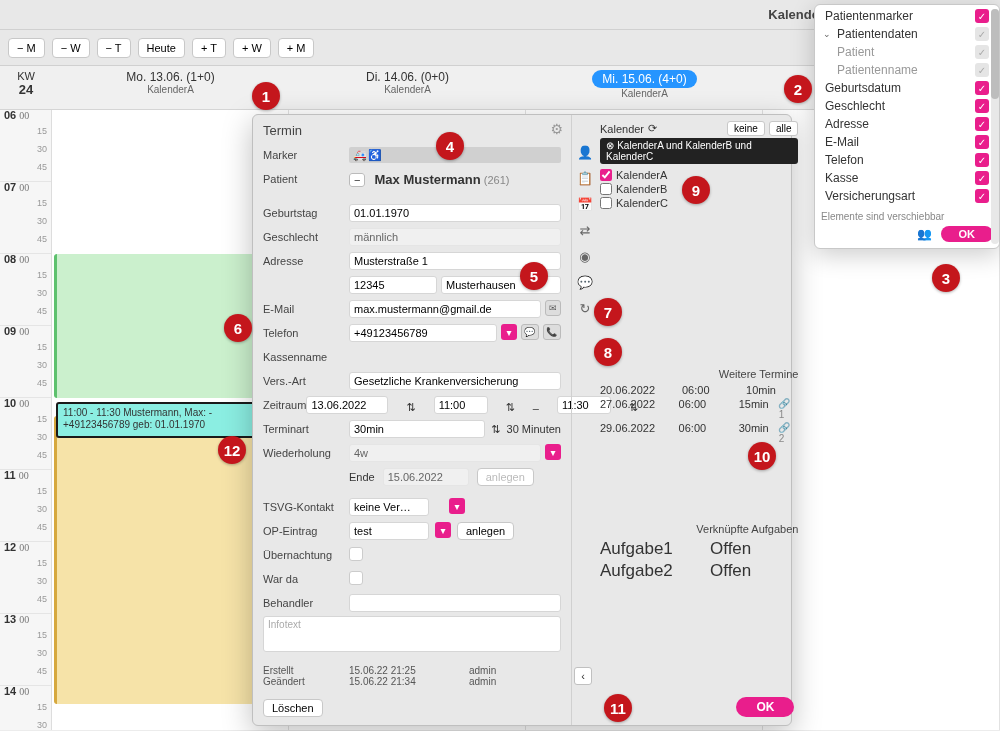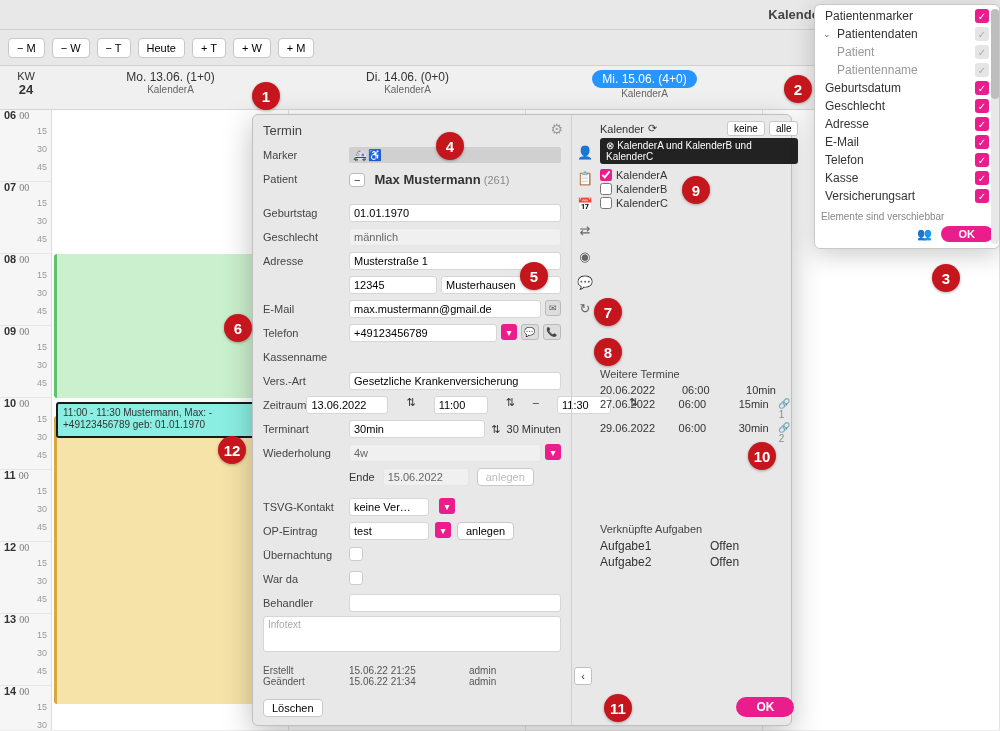--- a/index.html
+++ b/index.html
@@ -64,28 +64,28 @@
 .side-icons { position: absolute; left: 4px; top: 28px; width: 20px; display: flex; flex-direction: column; gap: 8px; }
 .side-icons div { width: 18px; height: 18px; display: flex; align-items: center; justify-content: center; color: #666; font-size: 13px; border: 1px solid transparent; border-radius: 3px; }
 
 .kal-head { display: flex; align-items: center; gap: 4px; font-size: 11px; margin-bottom: 2px; }
 .kal-head .tag-btn { background: #fff; border: 1px solid #c8c8c8; border-radius: 3px; padding: 1px 6px; font-size: 10px; }
 .kal-tooltip { background: #222; color: #fff; font-size: 10px; padding: 2px 6px; border-radius: 3px; margin-bottom: 4px; display: inline-block; }
 .kal-list { font-size: 11px; }
 .kal-list label { display: flex; align-items: center; gap: 4px; padding: 1px 0; }
 .kal-list input[type=checkbox] { accent-color: #e91e8c; width: 12px; height: 12px; }
 
-.section-h { font-size: 11px; color: #444; margin: 8px 0 3px; }
+.section-h { font-size: 11px; color: #444; margin: 8px 0 3px; text-align: right; }
 .wt-table { font-size: 11px; }
 .wt-table .wtr { display: flex; gap: 10px; padding: 1px 0; }
 .wt-table .wtr span:nth-child(1){ width: 72px; }
 .wt-table .wtr span:nth-child(2){ width: 40px; }
 .wt-table .wtr span:nth-child(3){ width: 44px; text-align: right; }
 .link-icon { color: #888; font-size: 10px; }
-.aufg { font-size: 12px; }
+.aufg { font-size: 17px; }
 .aufg .ar { display: flex; padding: 1px 0; }
 .aufg .ar span:first-child { width: 110px; }
 
 .ok-btn { position: absolute; right: 10px; bottom: 8px; background: #e91e8c; color: #fff; border: none; border-radius: 10px; padding: 3px 20px; font-size: 12px; font-weight: 600; }
 .collapse-btn { position: absolute; left: 2px; bottom: 40px; width: 18px; height: 18px; border: 1px solid #c0c0c0; background: #fff; border-radius: 3px; font-size: 11px; text-align: center; line-height: 16px; }
 
 
 .col-chooser { position: absolute; right: 0; top: 4px; width: 186px; background: #fff; border: 1px solid #c8c8c8; border-radius: 6px; box-shadow: 0 6px 24px rgba(0,0,0,0.2); z-index: 20; padding-bottom: 6px; }
 .col-chooser .cc-list { max-height: 214px; overflow-y: auto; padding: 2px 4px; }
 .col-chooser .cc-row { display: flex; align-items: center; justify-content: space-between; padding: 2px 6px; font-size: 12px; }
@@ -267,21 +267,21 @@
       </div>
     <div class="row">
         <div class="lbl">Kassenname</div>
       </div>
     <div class="row">
         <div class="lbl">Vers.-Art</div>
         <div class="val"><input value="Gesetzliche Krankenversicherung" style=""></div>
       </div>
     <div class="row zeitraum">
         <div class="lbl">Zeitraum</div>
-        <div class="val" style="display:flex;gap:18px;align-items:flex-start">
+        <div class="val" style="display:flex;gap:18px;align-items:flex-end">
       <input value="13.06.2022" style="">
           <span>⇅</span>
       <input class="time-in" value="11:00" style="">
           <span>⇅</span>
           <span>–</span>
       <input class="time-in" value="11:30" style="">
           <span>⇅</span>
     </div>
       </div>
     <div class="row">
@@ -303,21 +303,21 @@
         <div class="lbl"></div>
         <div class="val" style="display:flex;gap:8px;align-items:center">
       <span>Ende</span>
       <div class="readonly" style="width:86px">15.06.2022</div>
       <button class="small-btn" style="color:#bbb">anlegen</button>
     </div>
       </div>
     <div style="height:6px"></div>
     <div class="row">
         <div class="lbl">TSVG-Kontakt</div>
-        <div class="val" style="display:flex;gap:10px">
+        <div class="val" style="display:flex;gap:20px">
       <input style="width: 80px;" value="keine Ver…">
           <span class="pink-sq">▾</span>
     </div>
       </div>
     <div class="row">
         <div class="lbl">OP-Eintrag</div>
         <div class="val" style="display:flex;gap:6px">
       <input style="width: 80px;" value="test">
           <span class="pink-sq">▾</span>
       <button class="small-btn">anlegen</button>

